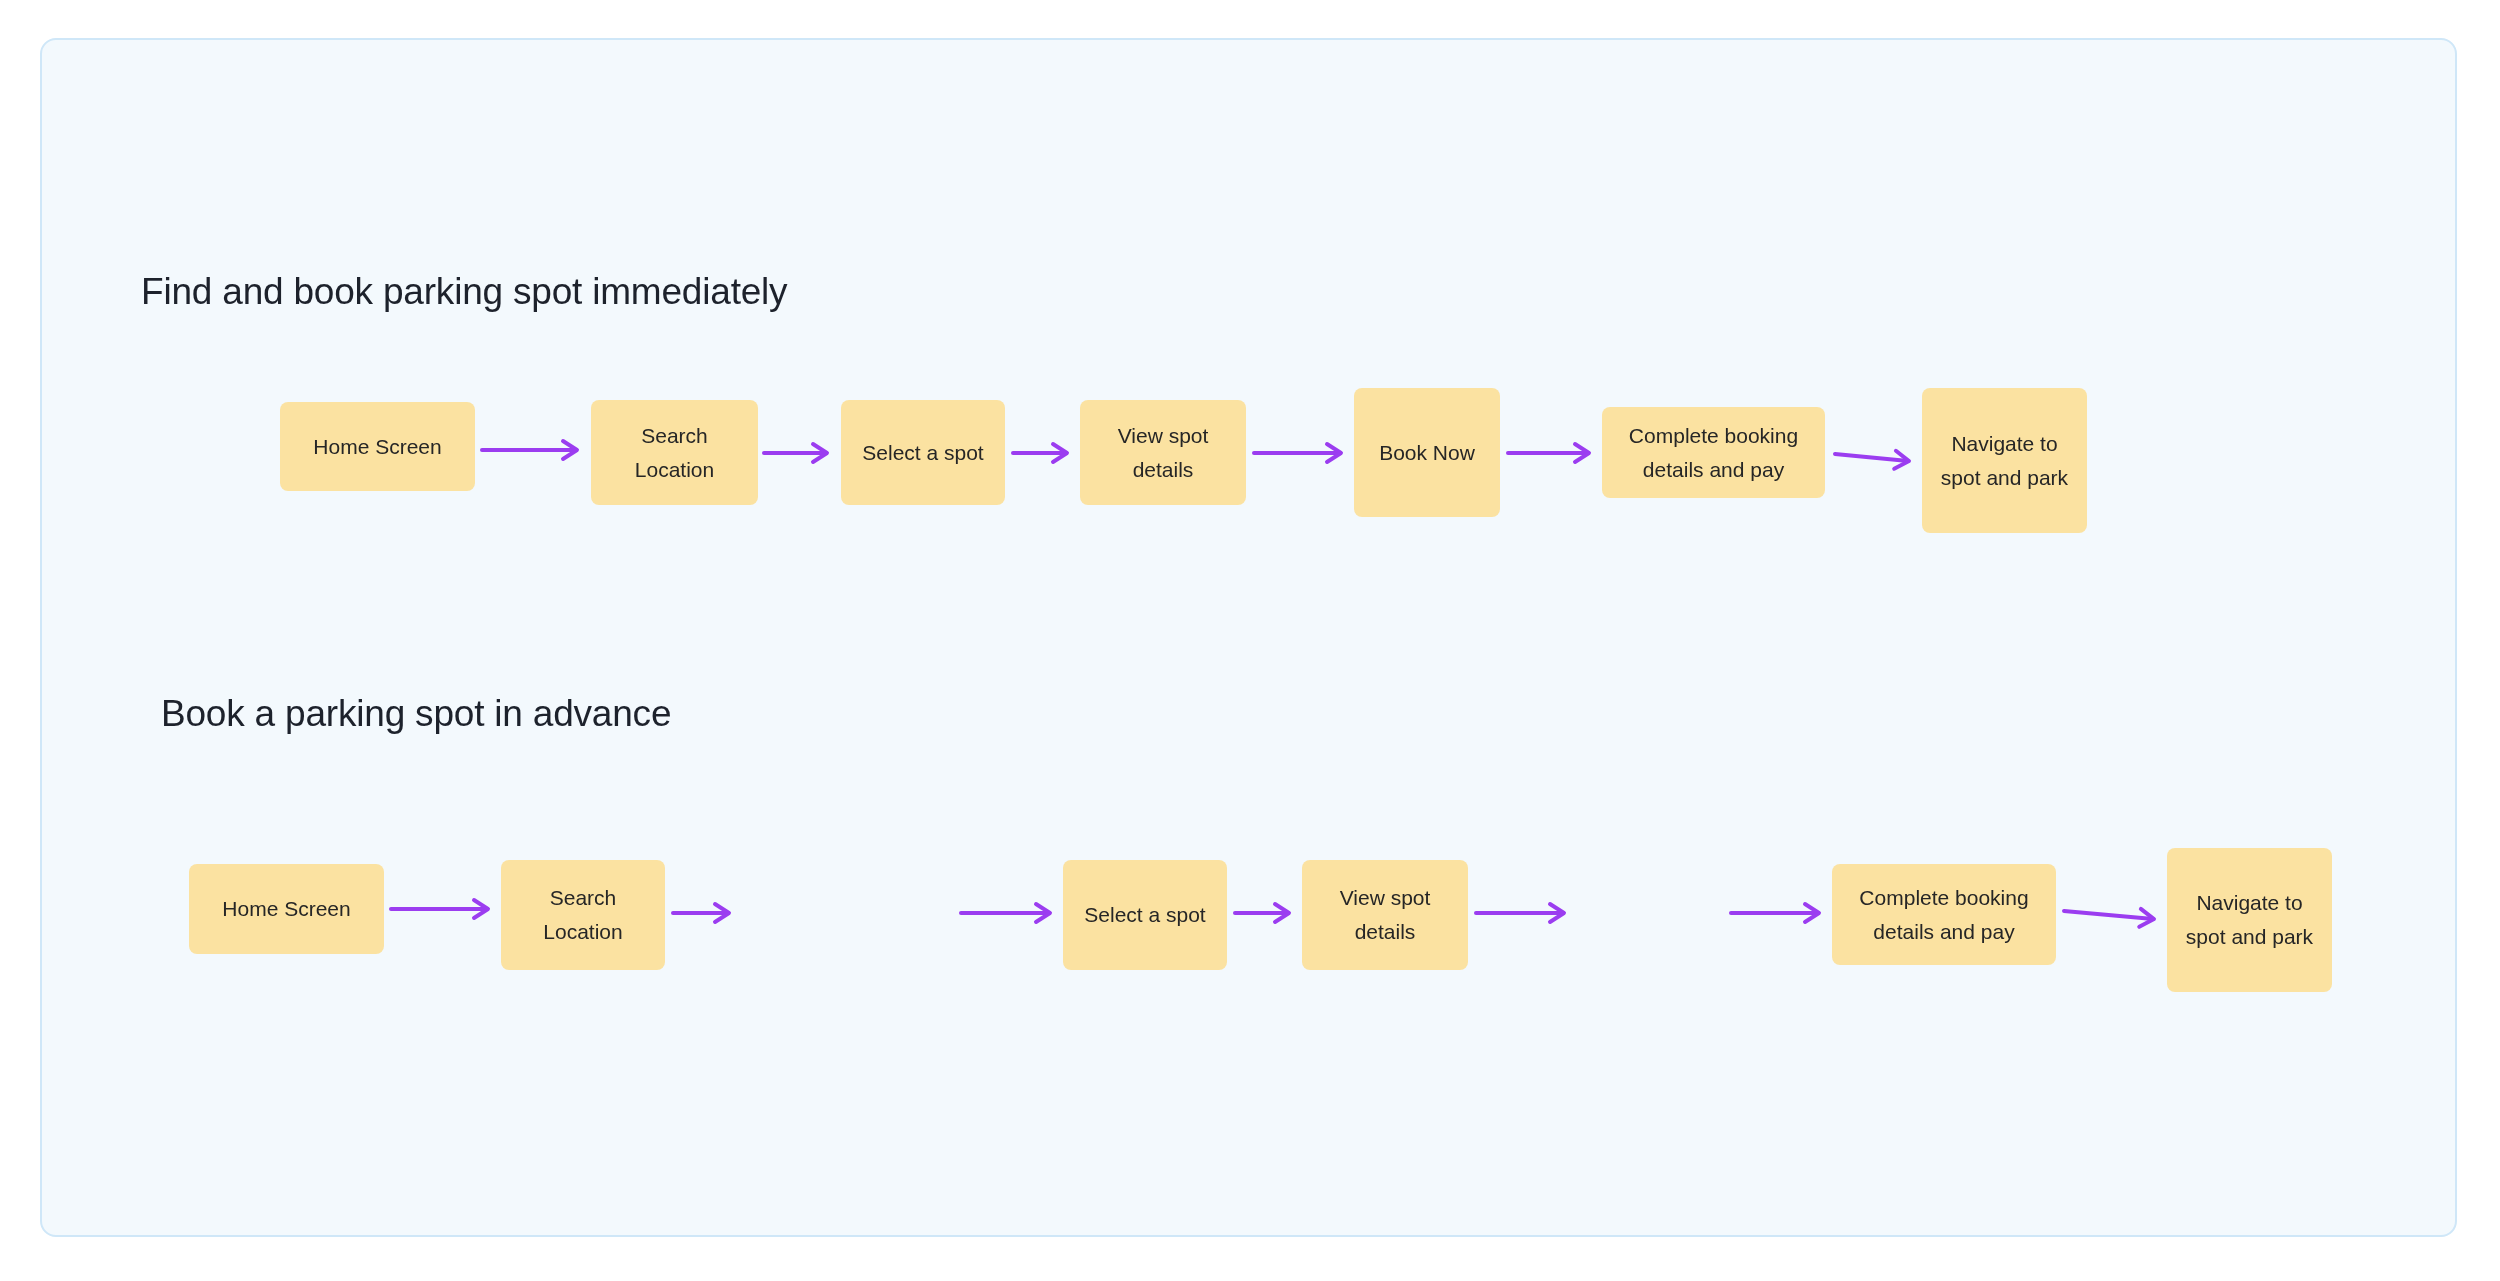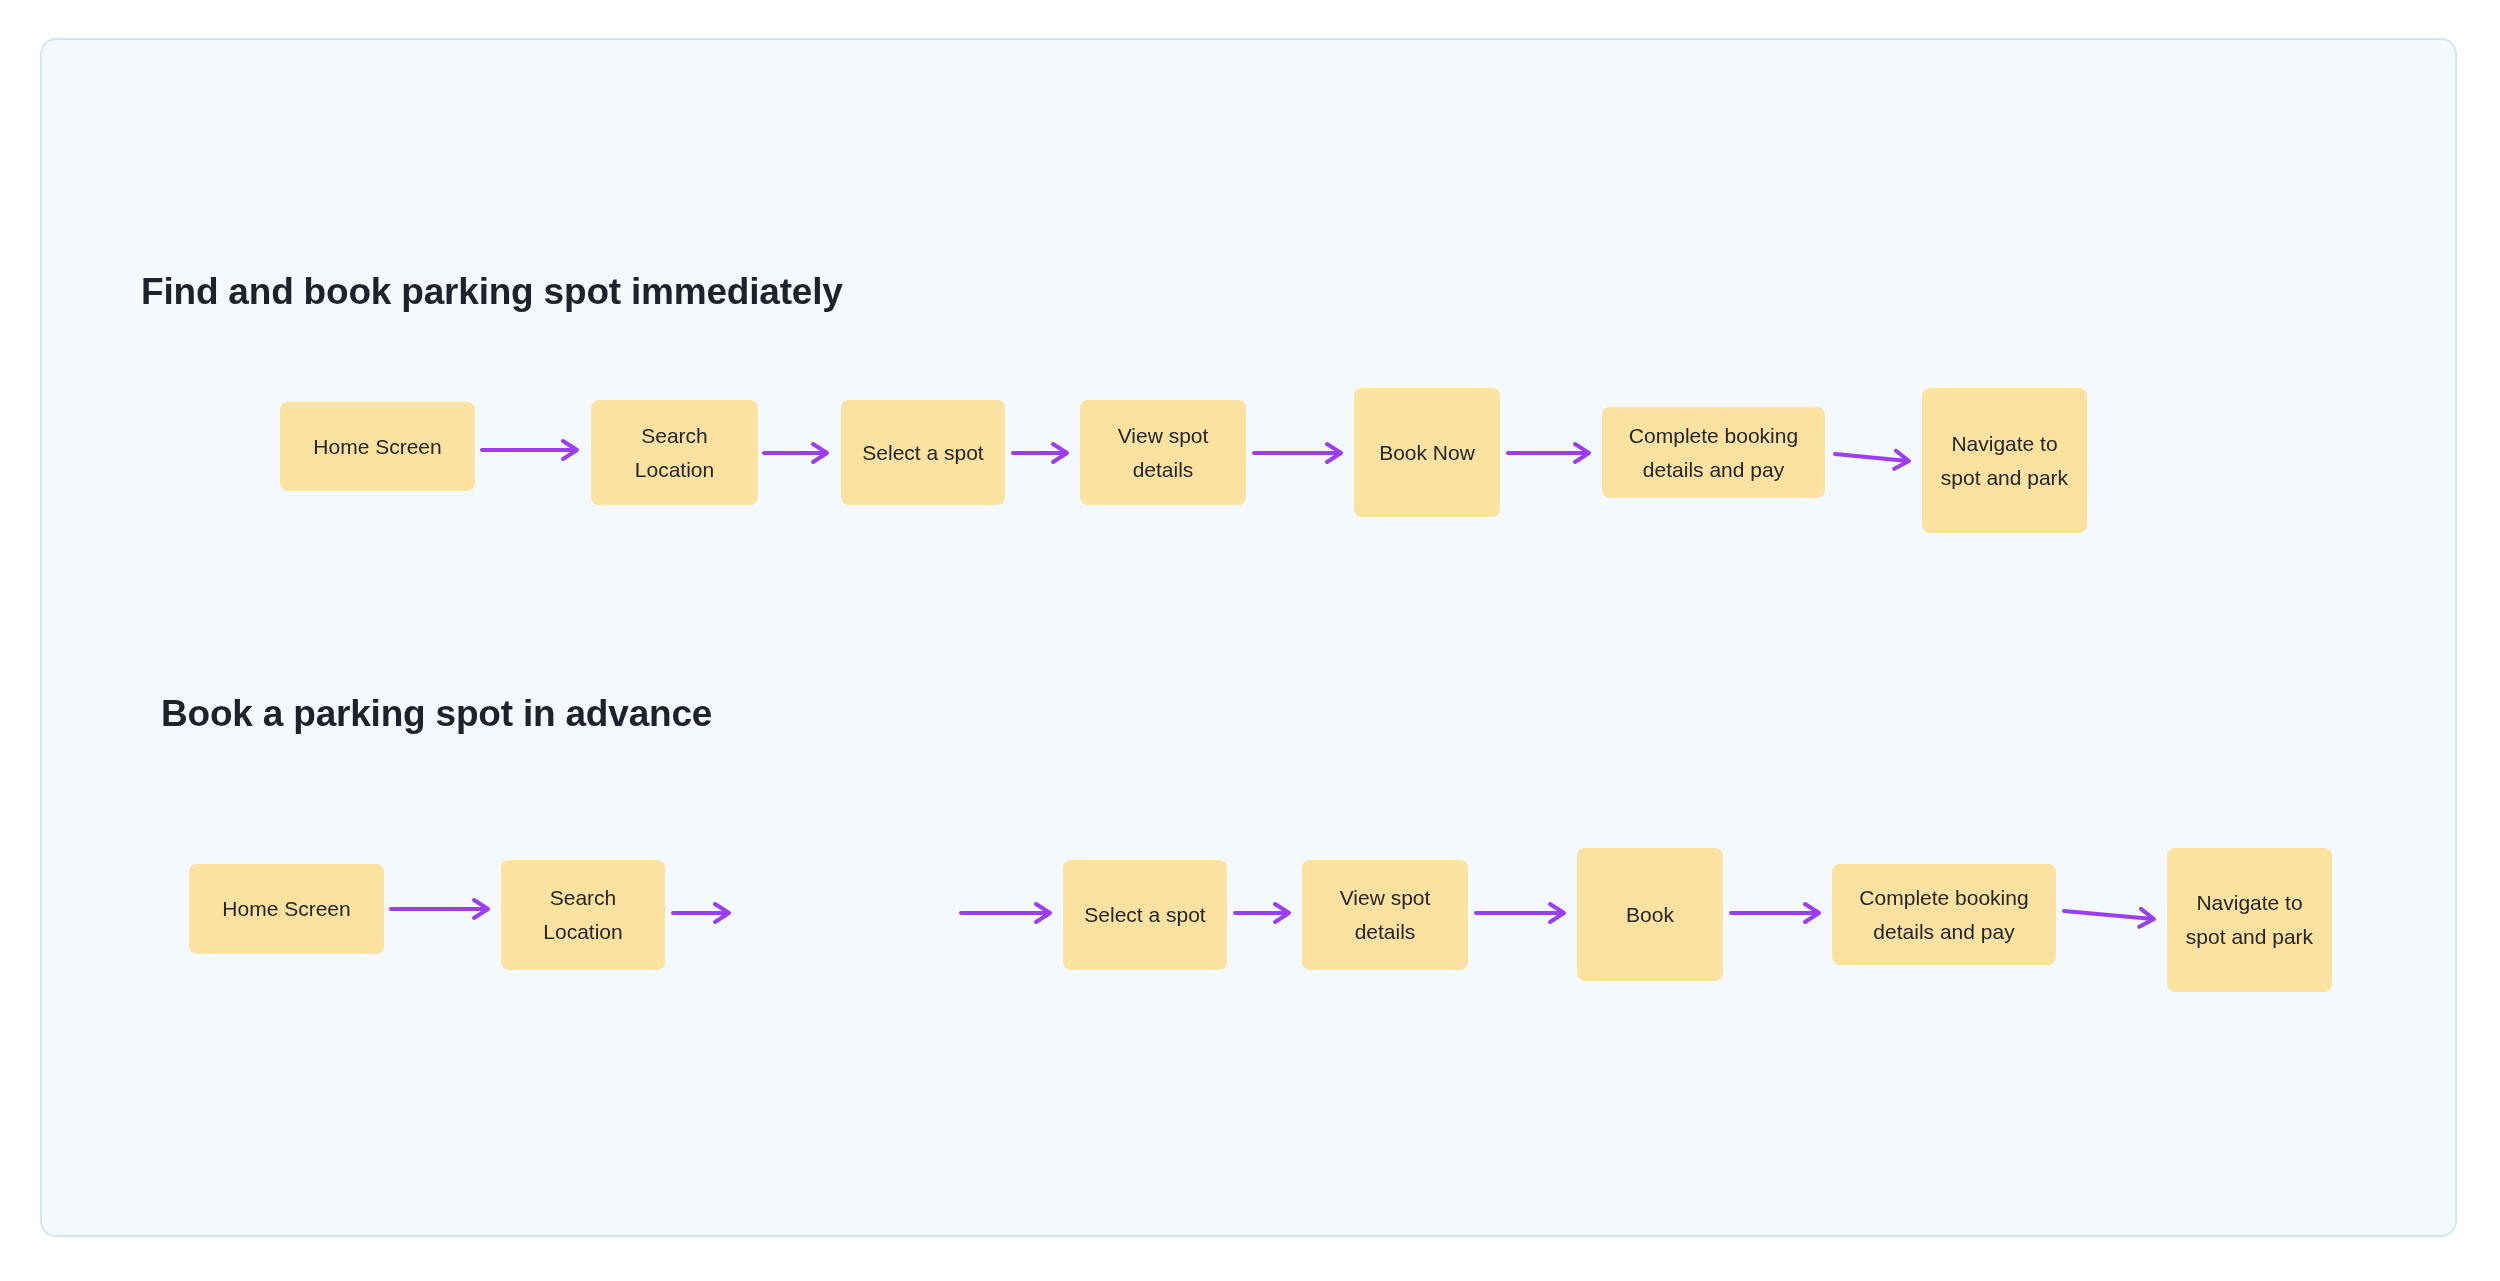--- a/index.html
+++ b/index.html
@@ -24,21 +24,21 @@
     background: #F3F9FD;
     border: 2px solid #CFE7F8;
     border-radius: 16px;
     box-sizing: border-box;
   }
   .flow-title {
     position: absolute;
     margin: 0;
     font-size: 37px;
     line-height: 44px;
-    font-weight: 700;
+    font-weight: 400;
     letter-spacing: -0.2px;
     color: #1D222C;
     white-space: nowrap;
   }
   #flow1-title { left: 99px; top: 230px; }
   #flow2-title { left: 99px; top: 652px; margin-left: 20px; }
   .node {
     position: absolute;
     background: #FBE2A1;
     border-radius: 8px;
@@ -102,18 +102,17 @@
     <div class="node" style="left:799px; top:360px; width:164px; height:105px;">Select a spot</div>
     <div class="node" style="left:1038px; top:360px; width:166px; height:105px;">View spot details</div>
     <div class="node" style="left:1312px; top:348px; width:146px; height:129px;">Book Now</div>
     <div class="node" style="left:1560px; top:367px; width:223px; height:91px;">Complete booking details and pay</div>
     <div class="node" style="left:1880px; top:348px; width:165px; height:145px;">Navigate to spot and park</div>
 
     <div class="node" style="left:147px; top:824px; width:195px; height:90px;">Home Screen</div>
     <div class="node" style="left:459px; top:820px; width:164px; height:110px;">Search Location</div>
     <div class="node" style="left:1021px; top:820px; width:164px; height:110px;">Select a spot</div>
     <div class="node" style="left:1260px; top:820px; width:166px; height:110px;">View spot details</div>
-    <div class="node" style="left:1535px; top:808px; width:146px; height:133px;">Book</div>
     <div class="node" style="left:1790px; top:824px; width:224px; height:101px;">Complete booking details and pay</div>
     <div class="node" style="left:2125px; top:808px; width:165px; height:144px;">Navigate to spot and park</div>
 
   </div>
 </div>
 
 </body></html>

